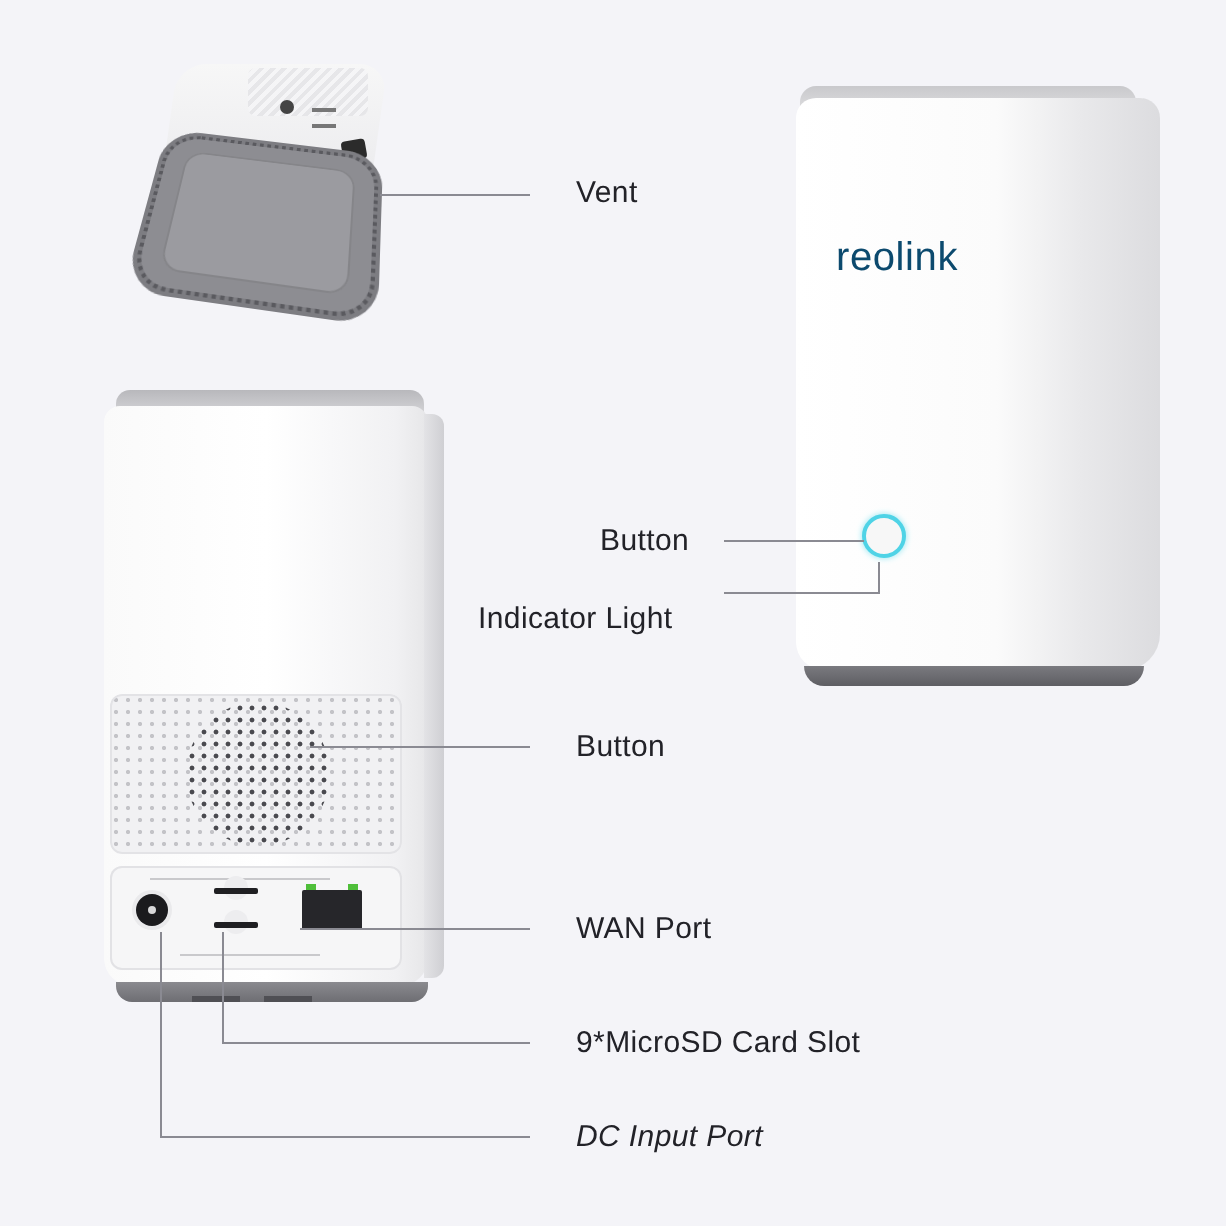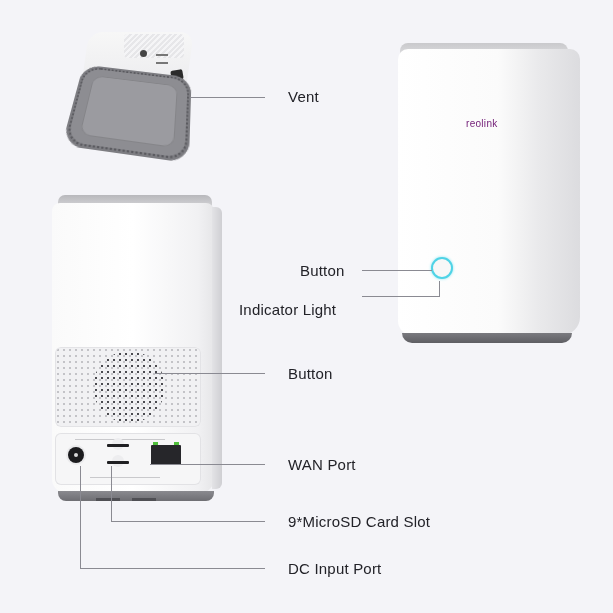--- a/index.html
+++ b/index.html
@@ -77,21 +77,21 @@
     background: linear-gradient(90deg, #ffffff 0%, #fbfbfb 55%, #e9e9eb 78%, #dcdcdf 100%);
     border-radius: 10px 10px 18px 14px;
   }
   .front-bottom {
     position: absolute; left: 4px; top: 290px; width: 170px; height: 10px;
     background: linear-gradient(180deg, #7a7a7f, #5e5e63);
     border-radius: 0 0 10px 10px;
   }
   .brand {
     position: absolute; left: 20px; top: 75px;
-    font-size: 10px; color: #701a75; letter-spacing: 0.3px; margin-left: 48px;
+    font-size: 20px; color: #0c4a6e; letter-spacing: 0.3px;
   }
   .led-button {
     position: absolute; left: 33px; top: 214px; width: 18px; height: 18px;
     border-radius: 50%;
     border: 2px solid #4fd3e6;
     background: #f7f7f7;
     box-shadow: 0 0 3px #8fe6f1;
   }
 
   
@@ -221,13 +221,13 @@
 
 <div class="hline" style="left:150px; top:464px; width:115px;"></div>
 <div class="label" style="left:288px; top:456px;">WAN Port</div>
 
 <div class="vline" style="left:111px; top:466px; height:56px;"></div>
 <div class="hline" style="left:111px; top:521px; width:154px;"></div>
 <div class="label" style="left:288px; top:513px;">9*MicroSD Card Slot</div>
 
 <div class="vline" style="left:80px; top:466px; height:103px;"></div>
 <div class="hline" style="left:80px; top:568px; width:185px;"></div>
-<div class="label" style="left:288px; top:560px;">DC Input Port</div>
+<div class="label" style="left:288px; top:560px;font-style:italic;">DC Input Port</div>
 
 </body></html>

